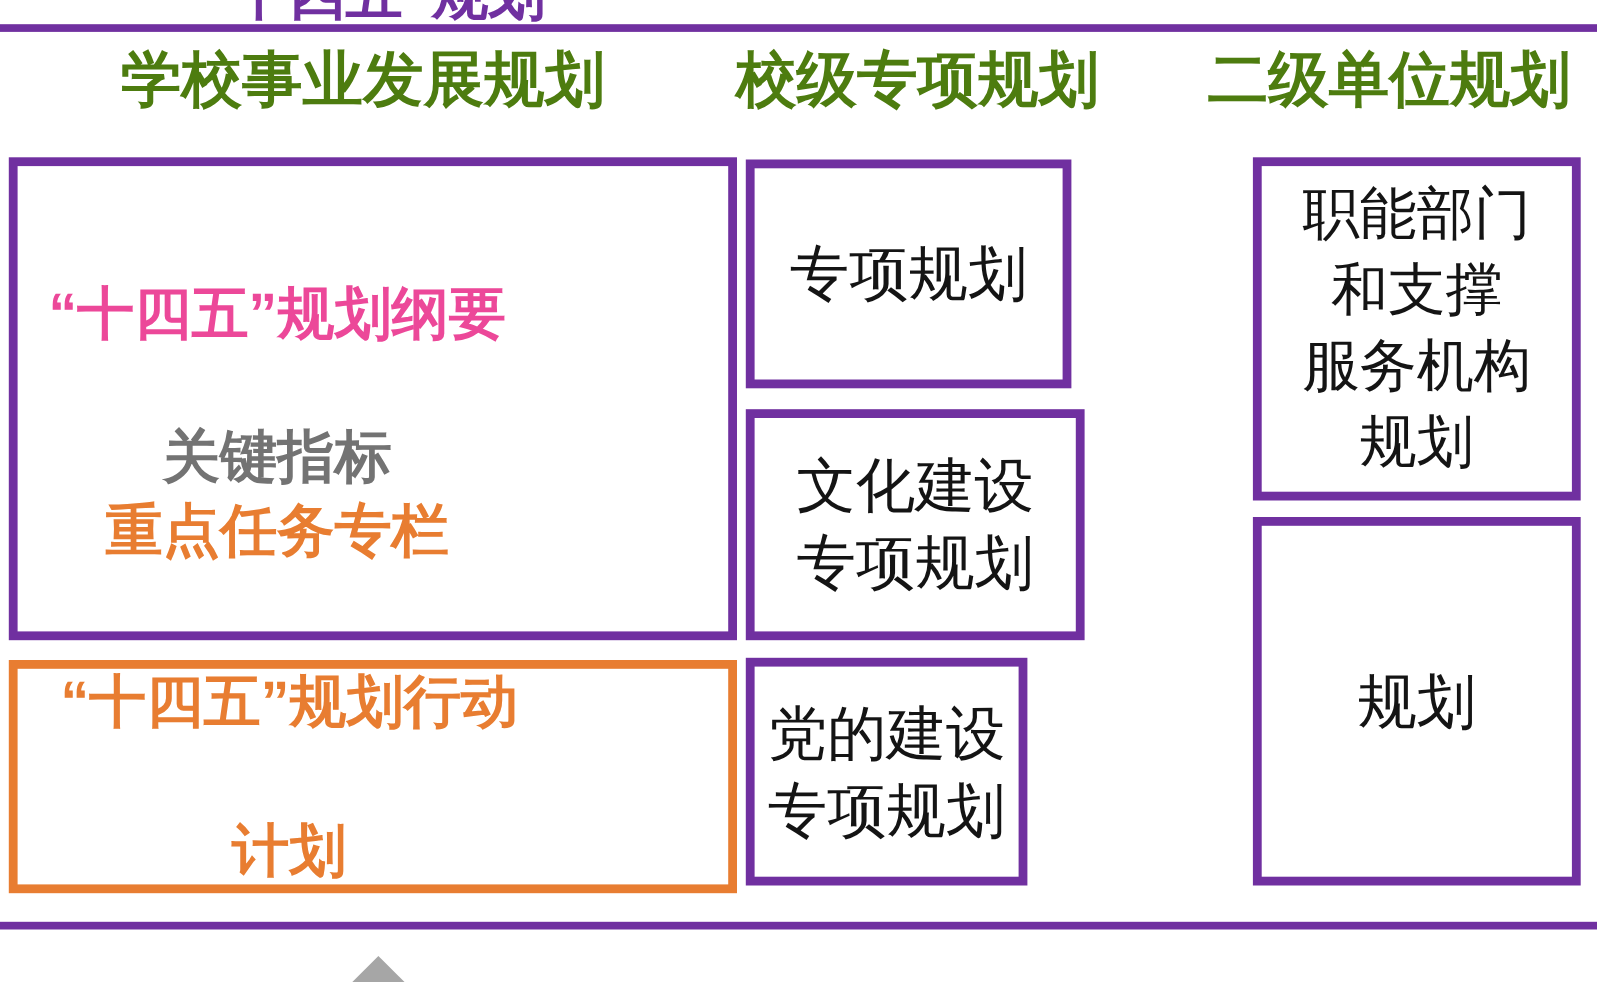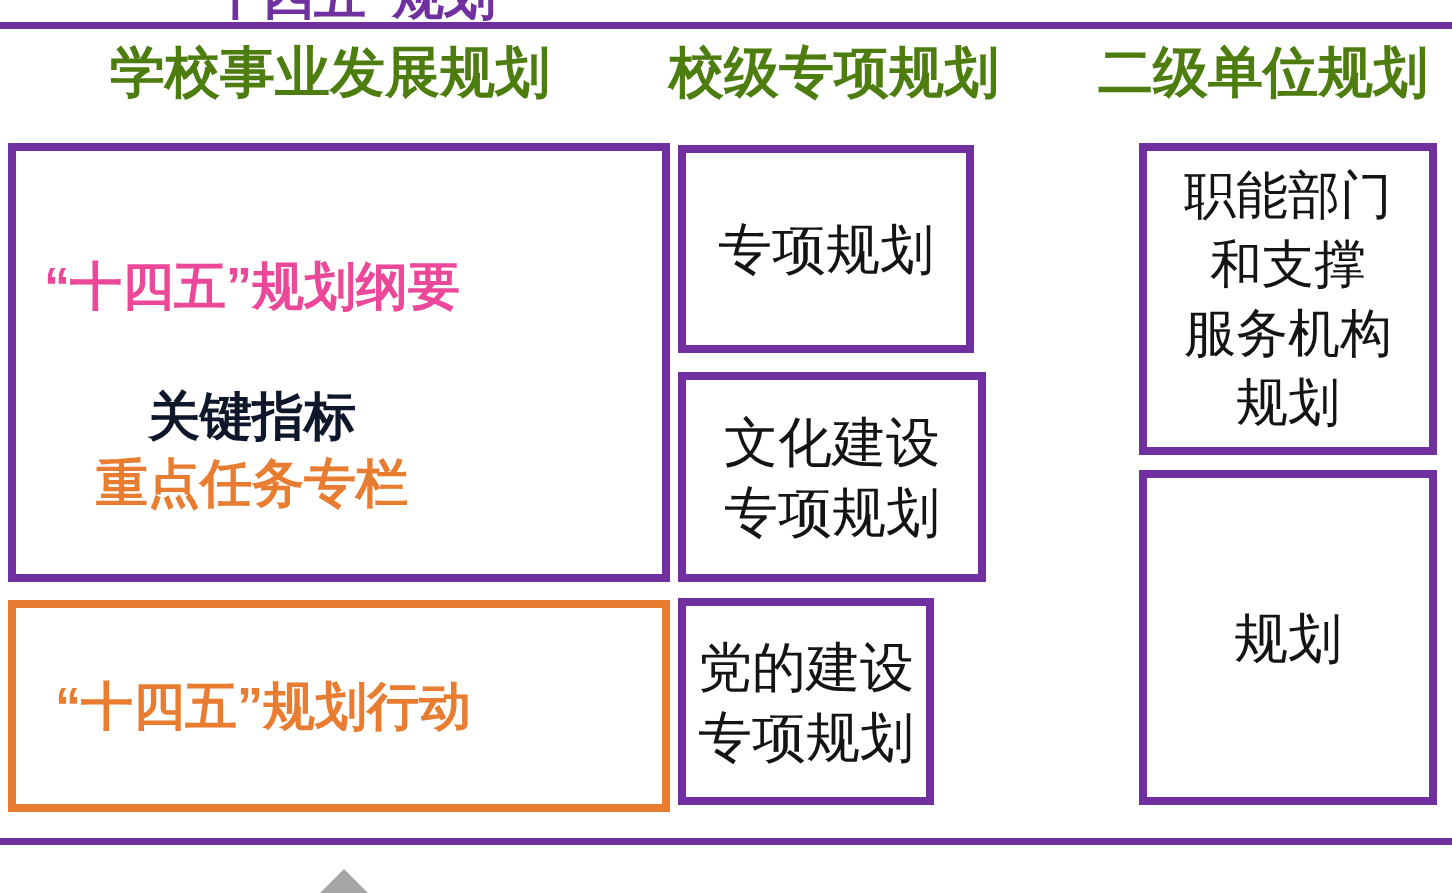--- a/index.html
+++ b/index.html
@@ -39,26 +39,26 @@
 
   #box-school-outline { left:8px; top:143px; width:662px; height:439px; }
   #box-school-outline .inner-col {
     position:absolute; left:0; top:0; width:472px; height:100%;
   }
   #box-school-outline .line {
     position:absolute; left:0; width:100%; text-align:center;
     font-size:52px; font-weight:bold; line-height:58px; white-space:nowrap;
   }
   #text-14-5-outline { top:106px; color:#ec4899; }
-  #text-key-indicators { top:236px; color:#0f172a; }
+  #text-key-indicators { top:236px; color:#737373; }
   #text-key-tasks { top:303px; color:#E87D31; }
 
   #box-action-plan { left:8px; top:600px; width:662px; height:212px; }
   #box-action-plan .inner-col {
-    position:absolute; left:0; top:0; width:494px; height:100%;
+    position:absolute; left:0; top:0; width:494px; height:100%;justify-content:space-between;
   }
   #box-action-plan .line {
     font-size:52px; font-weight:bold; color:#E87D31; line-height:60px;
     text-align:center; white-space:nowrap;
   }
 
   .black-text {
     font-size:54px; font-weight:400; color:#141414; line-height:70px;
     white-space:nowrap;
   }
@@ -93,20 +93,21 @@
   <div class="inner-col">
     <div id="text-14-5-outline" class="line">“十四五”规划纲要</div>
     <div id="text-key-indicators" class="line">关键指标</div>
     <div id="text-key-tasks" class="line">重点任务专栏</div>
   </div>
 </div>
 
 <div id="box-action-plan" class="box orange">
   <div class="inner-col flex-center">
     <div class="line">“十四五”规划行动</div>
+    <div class="line">计划</div>
   </div>
 </div>
 
 <div id="box-talent" class="box flex-center">
   <div class="black-text">专项规划</div>
 </div>
 
 <div id="box-culture" class="box flex-center">
   <div class="black-text">文化建设</div>
   <div class="black-text">专项规划</div>

